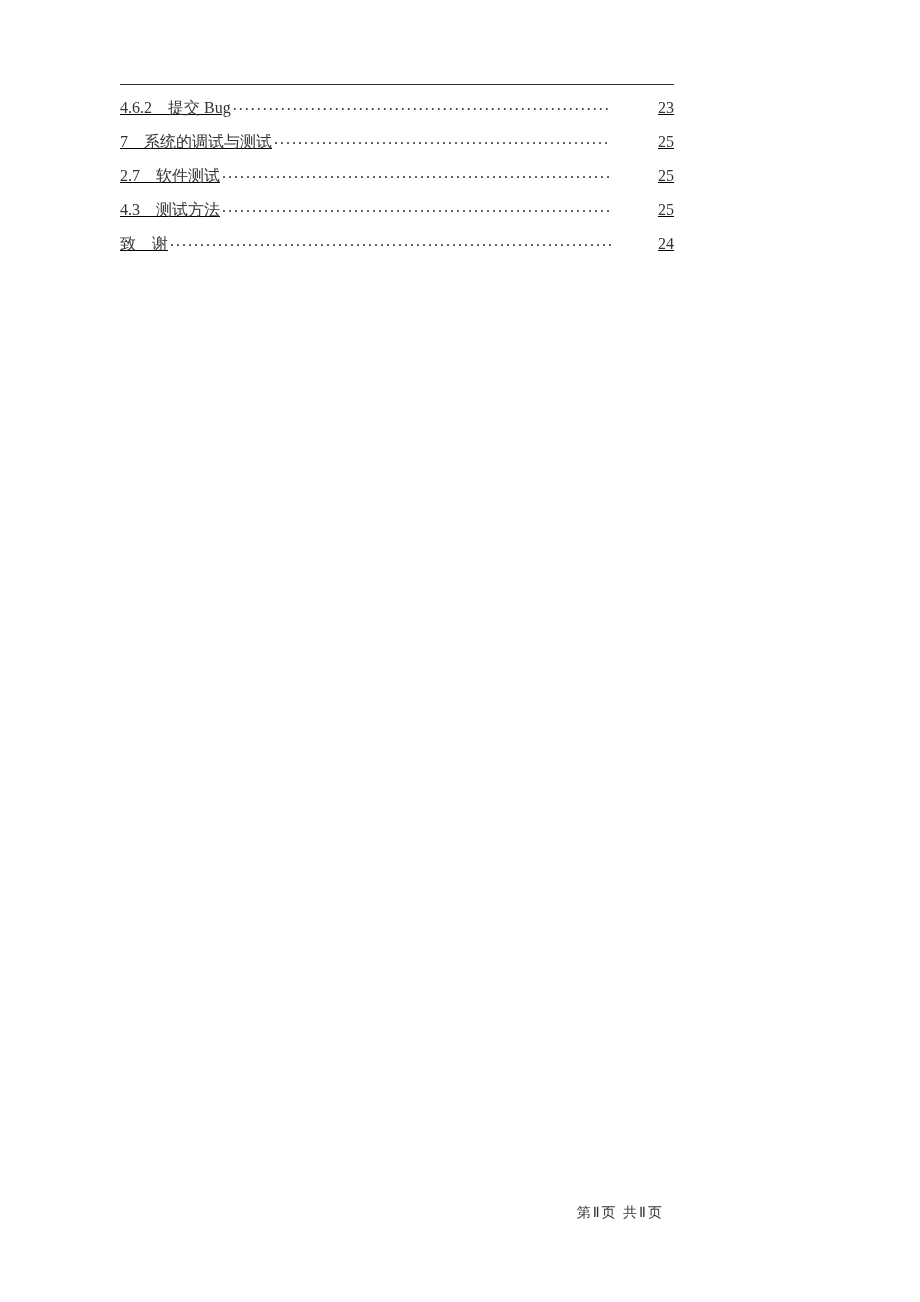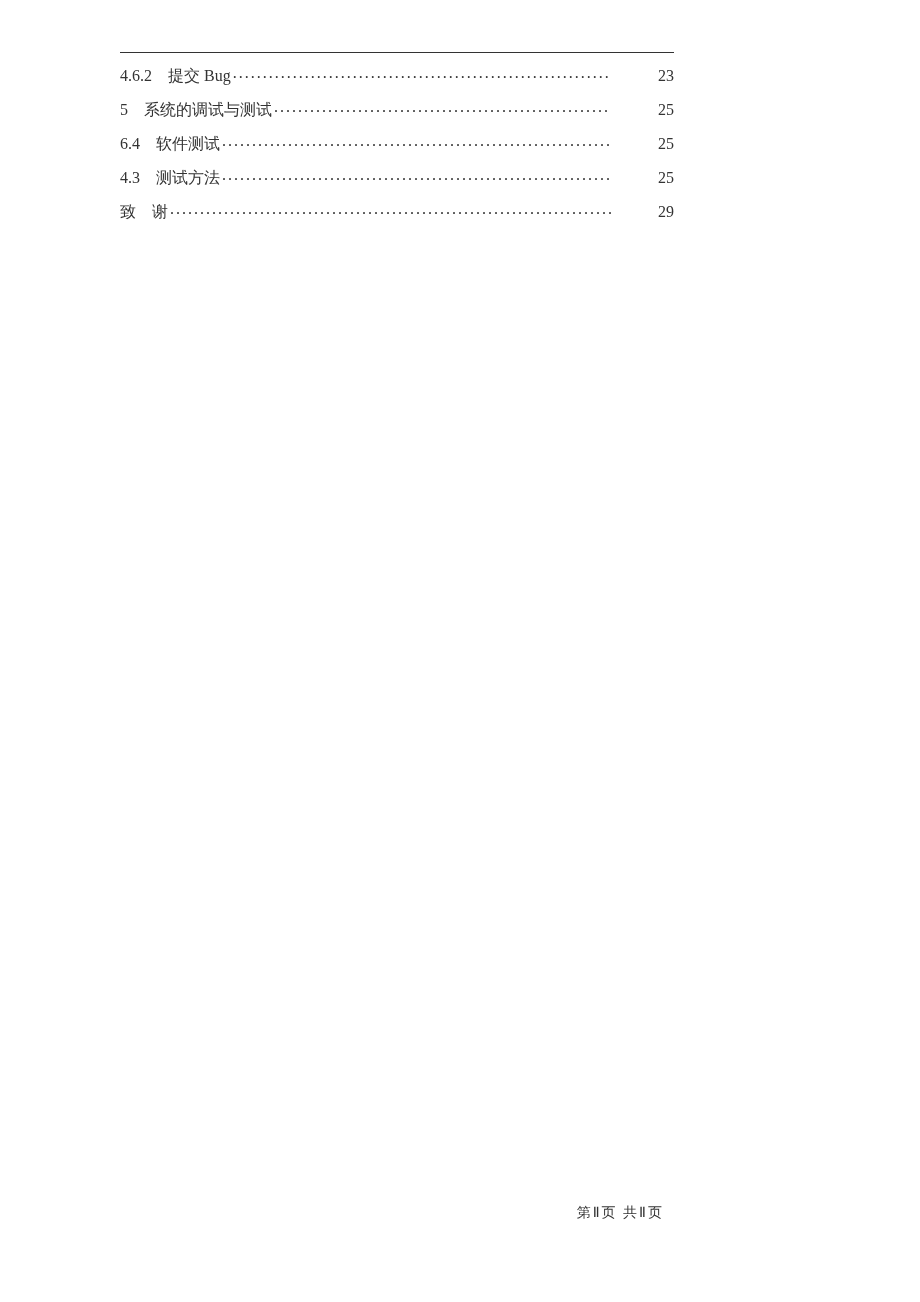--- a/index.html
+++ b/index.html
@@ -10,22 +10,23 @@
     body {
       width: 920px;
       height: 1302px;
       background: #ffffff;
       font-family: "SimSun", "宋体", serif;
       position: relative;
     }
     .page-container {
       width: 759px;
       height: 1302px;
-      padding: 52px 85px 60px 120px;
+      padding: 84px 85px 60px 120px;
       position: relative;
+      text-decoration: underline;
     }
     .top-rule {
       border-top: 1.5px solid #333;
       margin-bottom: 12px;
       width: 100%;
     }
     .toc-container {
       width: 100%;
     }
     .toc-entry {
@@ -77,43 +78,43 @@
 
   <div class="toc-container">
 
     <div class="toc-entry">
       <span class="toc-label">4.6.2　提交 Bug</span>
       <span class="toc-leader"></span>
       <span class="toc-page">23</span>
     </div>
 
     <div class="toc-entry">
-      <span class="toc-label">5　系统的调试与测试</span>
+      <span class="toc-label">7　系统的调试与测试</span>
       <span class="toc-leader"></span>
       <span class="toc-page">25</span>
     </div>
 
     <div class="toc-entry">
-      <span class="toc-label">6.4　软件测试</span>
+      <span class="toc-label">2.7　软件测试</span>
       <span class="toc-leader"></span>
       <span class="toc-page">25</span>
     </div>
 
     <div class="toc-entry">
       <span class="toc-label">4.3　测试方法</span>
       <span class="toc-leader"></span>
       <span class="toc-page">25</span>
     </div>
 
 
 
     <div class="toc-entry">
       <span class="toc-label">致　谢</span>
       <span class="toc-leader"></span>
-      <span class="toc-page">29</span>
+      <span class="toc-page">24</span>
     </div>
 
   </div>
 
   <div class="footer">
     <span>第Ⅱ页 共Ⅱ页</span>
   </div>
 </div>
 
 </body></html>

